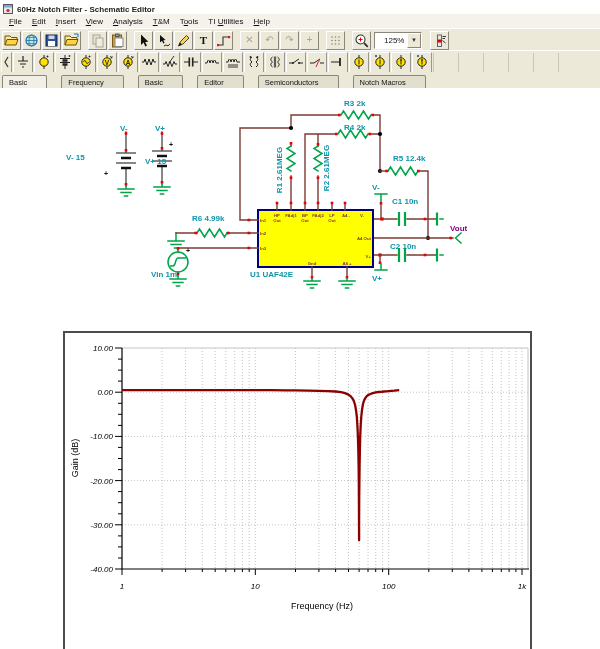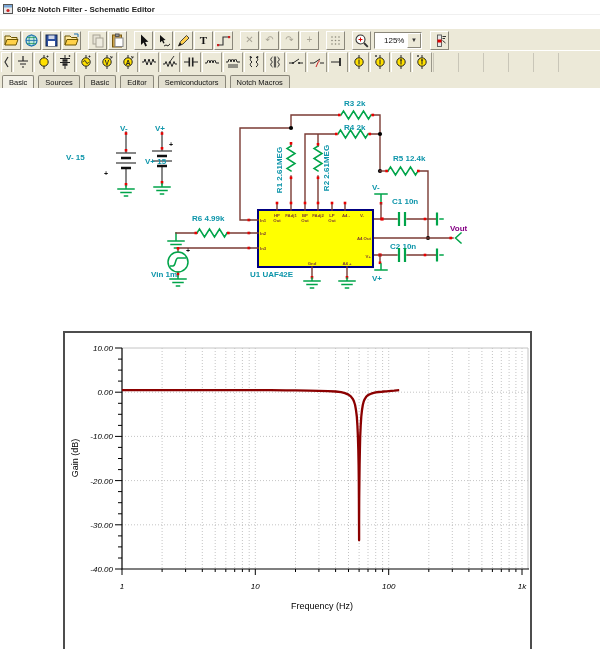--- a/index.html
+++ b/index.html
@@ -30,21 +30,21 @@
   .combo .dd{width:12px;height:13px;background:#ece9d8;border:1px solid;border-color:#fff #8a877a #8a877a #fff;
     font-size:6px;display:flex;align-items:center;justify-content:center;color:#333;}
   .cb{width:18px;height:19px;background:#ece9d8;border:1px solid;border-color:#fff #9a978a #9a978a #fff;
     display:flex;align-items:center;justify-content:center;margin-right:1px;flex:0 0 auto;}
   .cb.narrow{width:9px;}
   .sep2{width:24px;height:19px;border-left:1px solid #c9c6b8;flex:0 0 auto;}
   
   .tabbar{position:absolute;top:72px;left:0;right:0;height:16px;background:#ece9d8;
     display:flex;align-items:flex-end;padding-left:2px;border-bottom:1px solid #9a978a;}
   .tab{font-size:7.5px;color:#111;background:#e2dfcf;border:1px solid #8a877a;border-bottom:none;
-    border-radius:2px 2px 0 0;padding:2px 6px 1px 6px;margin-right:4px;}
+    border-radius:2px 2px 0 0;padding:2px 19px 1px 6px;margin-right:14px;}
   .tab.active{background:#f2f0e6;position:relative;padding-bottom:2px;margin-bottom:-1px;}
   
   .canvas{position:absolute;top:88px;left:0;width:600px;height:561px;background:#fff;}
   
   text.lbl{font:700 8px "Liberation Sans",sans-serif;fill:#0d95aa;}
   text.out{font:700 8px "Liberation Sans",sans-serif;fill:#850085;}
   text.plus{font:700 7px "Liberation Sans",sans-serif;fill:#111;}
   text.pin{font:600 4.3px "Liberation Sans",sans-serif;fill:#7b3b34;}
   .w{stroke:#7b3b34;stroke-width:1.4;fill:none;stroke-linecap:square;}
   .bw{stroke:#555;stroke-width:1.4;fill:none;stroke-linecap:square;}
@@ -67,20 +67,31 @@
 
   <div class="titlebar">
     <svg width="10" height="10">
       <rect x="0.5" y="0.5" width="9" height="9" fill="#e8e8e8" stroke="#555"></rect>
       <rect x="1" y="1" width="8" height="2.5" fill="#7aa7d6"></rect>
       <circle cx="5" cy="6.5" r="1.6" fill="#cc2222"></circle>
     </svg>
     <span class="ttl">60Hz Notch Filter - Schematic Editor</span>
   </div>
 
+  <div class="menubar" id="menubar">
+      <span class="menu-item"><u>F</u>ile</span>
+      <span class="menu-item"><u>E</u>dit</span>
+      <span class="menu-item"><u>I</u>nsert</span>
+      <span class="menu-item"><u>V</u>iew</span>
+      <span class="menu-item"><u>A</u>nalysis</span>
+      <span class="menu-item"><u>T</u>&amp;M</span>
+      <span class="menu-item">T<u>o</u>ols</span>
+      <span class="menu-item">TI <u>U</u>tilities</span>
+      <span class="menu-item"><u>H</u>elp</span>
+    </div>
 
   <div class="toolbar t1">
     <div class="tb">
         <svg width="15" height="15">
           <path d="M1,12 V3 H6 L7.5,4.5 H13 V6" fill="#ffe9a0" stroke="#6b5400" stroke-width="1"></path>
           <path d="M1,12 L3,6.5 H14 L12,12 Z" fill="#ffd24a" stroke="#6b5400" stroke-width="1"></path>
         </svg>
       </div>
     <div class="tb">
         <svg width="15" height="15">
@@ -348,21 +359,21 @@
     <div class="sep2"></div>
       <div class="sep2"></div>
       <div class="sep2"></div>
       <div class="sep2"></div>
       <div class="sep2"></div>
       <div class="sep2"></div>
   </div>
 
   <div class="tabbar" id="tabbar">
       <div class="tab active">Basic</div>
-      <div class="tab">Sources</div>
+      <div class="tab">Frequency</div>
       <div class="tab">Basic</div>
       <div class="tab">Editor</div>
       <div class="tab">Semiconductors</div>
       <div class="tab">Notch Macros</div>
     </div>
 
   <div class="canvas">
 
     
     <svg id="schematic" width="600" height="243" viewBox="0 88 600 243">

